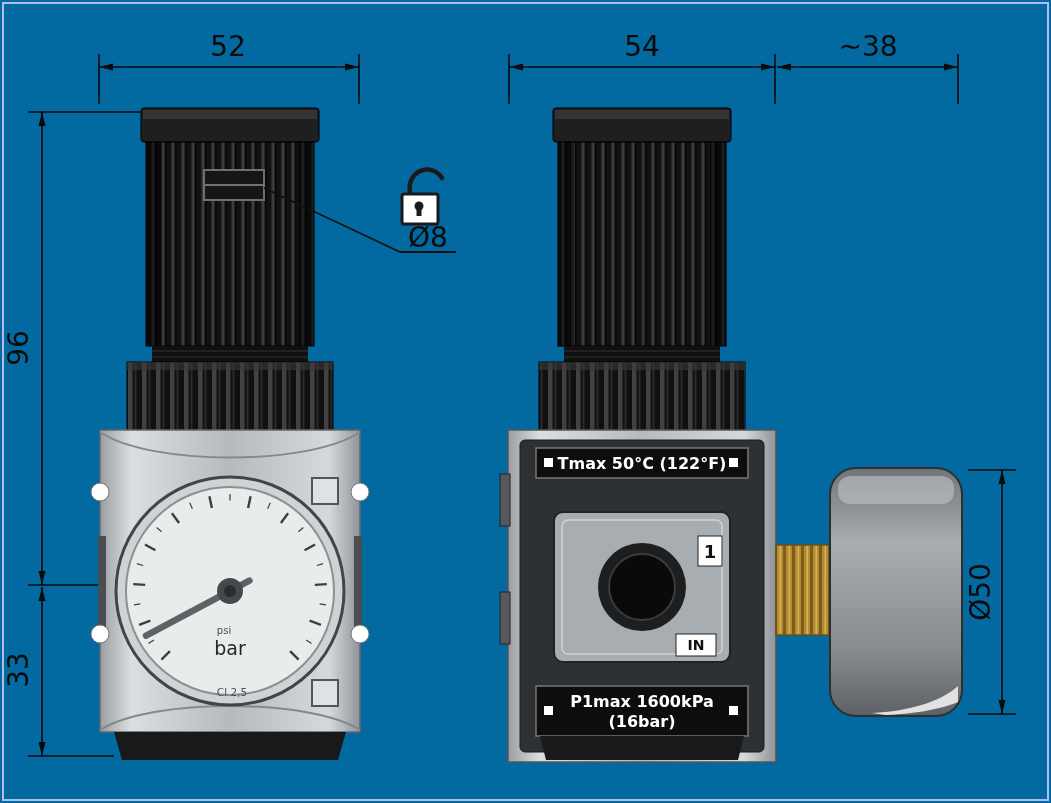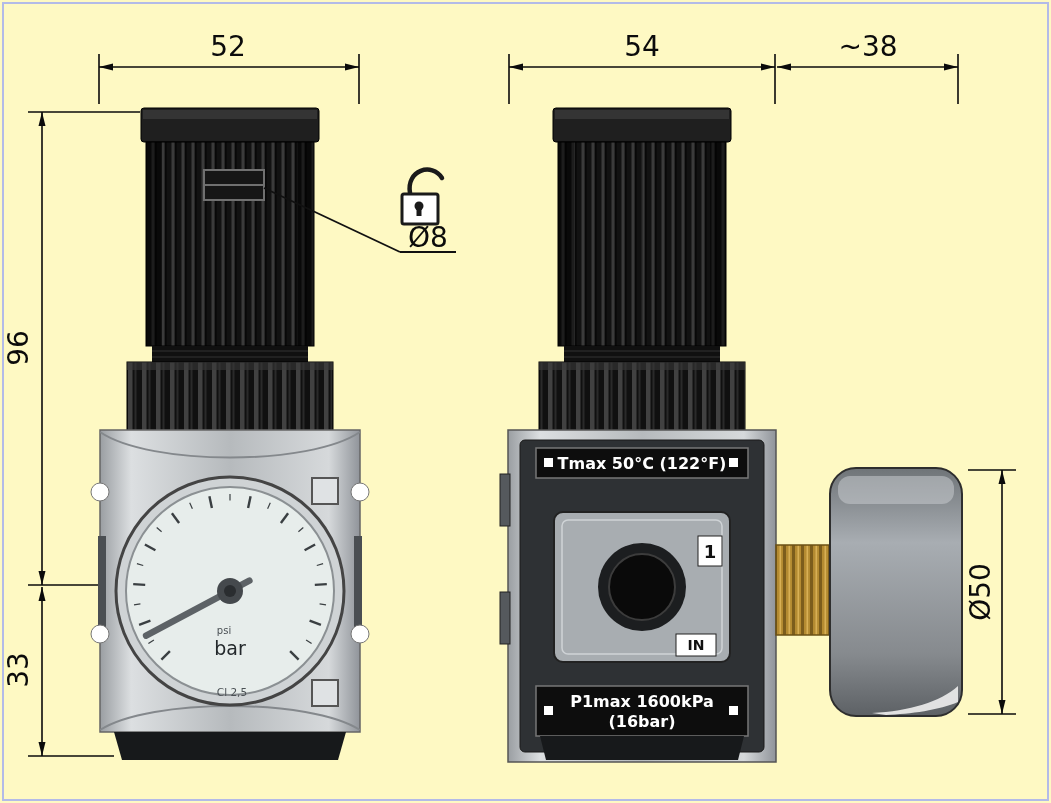--- a/index.html
+++ b/index.html
@@ -1,19 +1,19 @@
 <!DOCTYPE html>
 <html><head>
 <meta charset="utf-8">
 <style>
   html,body{margin:0;padding:0;background:#ffffff;}
   .canvas{
     position:relative;
     width:1051px;height:803px;
-    background:#fef9c3;
+    background:#0369a1;
     font-family:"DejaVu Sans", sans-serif;
     overflow:hidden;
   }
   svg text{font-family:"DejaVu Sans", sans-serif;}
   .dim-text{font-size:28px;fill:#0b0b0b;}
   .gauge-bar{font-size:19px;fill:#23282b;}
   .gauge-psi{font-size:10px;fill:#4a5054;}
   .gauge-cls{font-size:10.5px;fill:#4a5054;}
   .plate-text{font-size:16px;font-weight:bold;fill:#ffffff;}
   .badge-text{font-size:18px;font-weight:bold;fill:#111111;}

